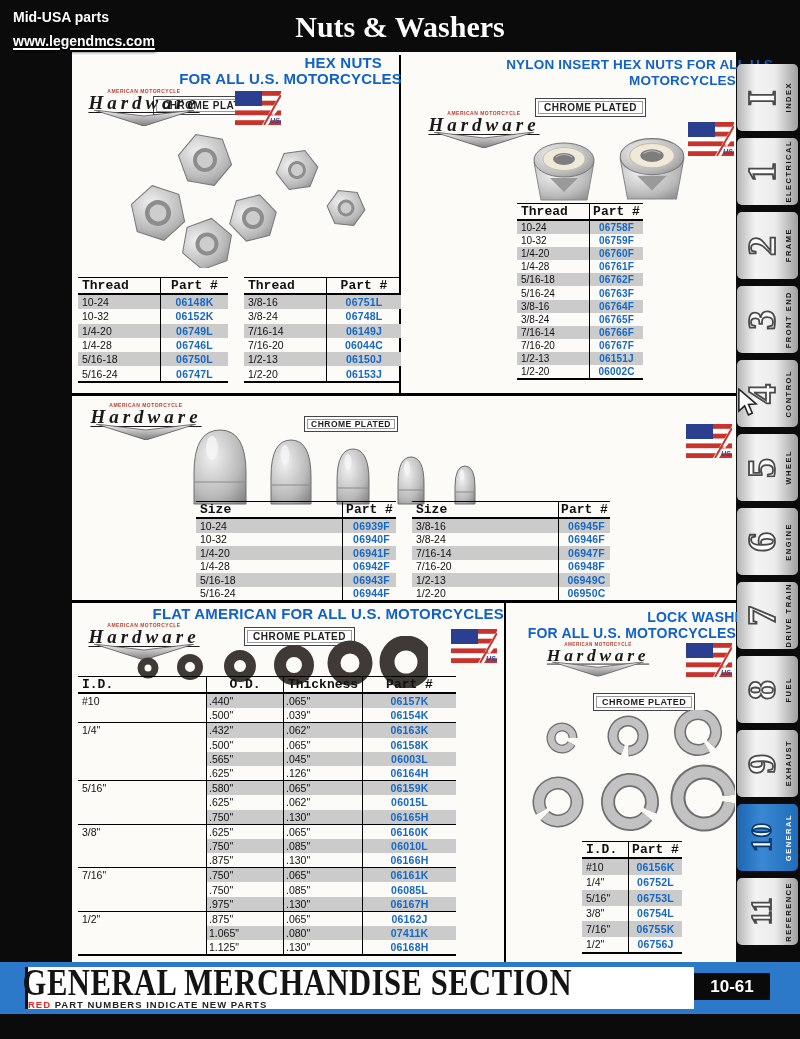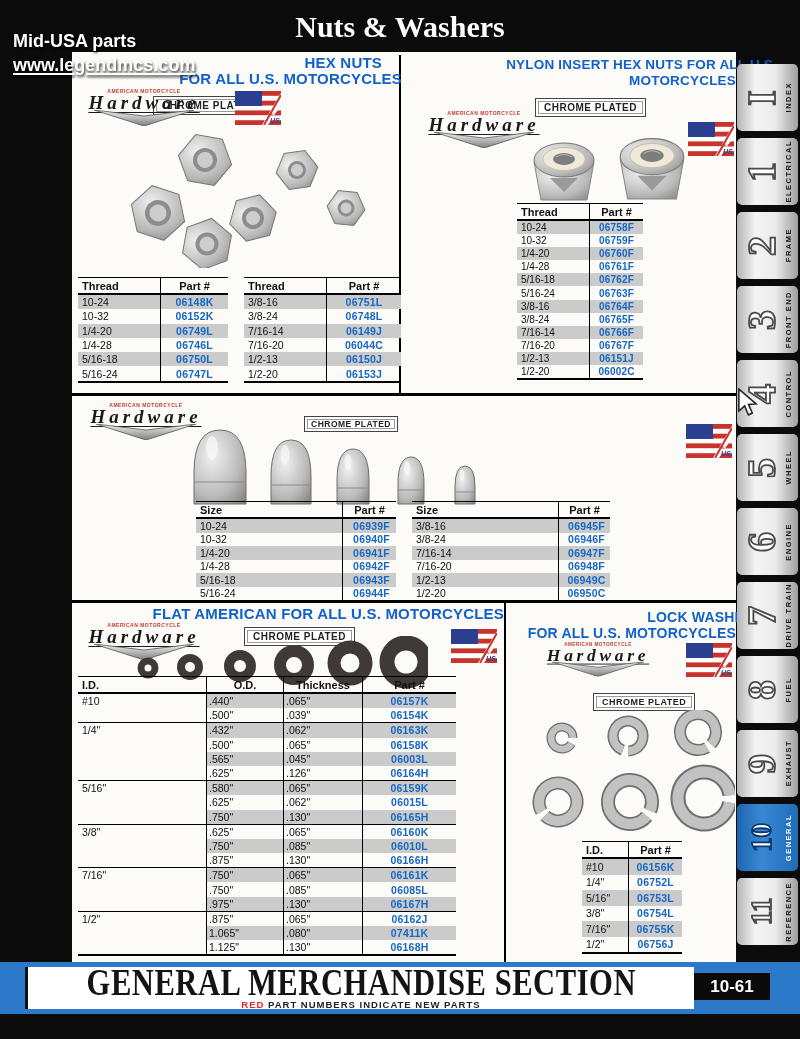--- a/index.html
+++ b/index.html
@@ -1,20 +1,20 @@
 <!DOCTYPE html>
 <html style="--accent: #1062c8; --part: #1668c4; --banner: #2b79c8; --red: #e8262a; --stripe: #cbcbcb;"><head>
 <meta charset="utf-8">
 <style>
   html,body{margin:0;padding:0;background:#222;}
   .page{position:relative;width:800px;height:1039px;background:#0b0b0b;overflow:hidden;
         font-family:"Liberation Sans",sans-serif;}
   
   .watermark{position:absolute;left:13px;top:6px;z-index:40;color:#fff;font-weight:bold;
-             font-size:18px;line-height:23.5px;text-shadow:1px 2px 3px rgba(0,0,0,.85);margin-top:24px;}
+             font-size:14px;line-height:23.5px;text-shadow:1px 2px 3px rgba(0,0,0,.85);}
   .wm-underline{text-decoration:underline;text-decoration-thickness:1.5px;text-underline-offset:2px;}
   a.wm-underline{color:#fff;display:block;}
   .page-title{position:absolute;left:0;top:10px;width:800px;text-align:center;z-index:30;color:#fff;
               font-family:"Liberation Serif",serif;font-weight:bold;font-size:30px;}
   
   .content{position:absolute;left:72px;top:52px;width:664px;height:910px;background:#fcfbf8;}
   .divider{position:absolute;background:#000;}
   #div-v1{left:327px;top:3px;width:2px;height:338px;}
   #div-h1{left:0;top:341px;width:664px;height:3px;}
   #div-h2{left:0;top:548px;width:664px;height:3px;}
@@ -58,22 +58,22 @@
   #fg-lk{left:614px;top:591px;}
   
   .photo{position:absolute;}
   #ph-hex{left:38px;top:76px;width:270px;height:140px;}
   #ph-ny{left:440px;top:58px;width:190px;height:96px;}
   #ph-ac{left:103px;top:370px;width:350px;height:88px;}
   #ph-fl{left:56px;top:584px;width:300px;height:52px;}
   #ph-lk{left:448px;top:658px;width:215px;height:128px;}
   
   .pt{position:absolute;border-collapse:collapse;border-bottom:2.5px solid #000;table-layout:fixed;}
-  .pt th{border-top:1.5px solid #000;border-bottom:2.5px solid #000;font-size:11px;
-         text-align:center;height:15px;padding:0 2px;color:#111;}
+  .pt th{border-top:1.5px solid #000;border-bottom:2.5px solid #000;font-size:13px;
+         text-align:center;height:15px;padding:0 2px;color:#111;font-family:Liberation Mono, monospace;}
   .pt th:first-child{text-align:left;padding-left:4px;}
   .pt td{font-size:10.5px;height:14.3px;padding:0 2px;color:#111;overflow:hidden;white-space:nowrap;}
   .pt td:first-child{padding-left:4px;}
   .pt th+th,.pt td+td{border-left:1.5px solid #000;}
   .pt tbody tr:nth-child(odd){background:var(--stripe,#cbcbcb);}
   .pt td.part{color:var(--part,#1668c4);font-weight:bold;text-align:center;letter-spacing:.2px;}
   #tb-hexL{left:6px;top:225px;width:150px;}
   #tb-hexR{left:172px;top:225px;width:157px;}
   #tb-ny{left:445px;top:151px;width:126px;}
   #tb-ny td{height:13.1px;font-size:10px;}
@@ -103,21 +103,21 @@
        transform:rotate(-90deg);}
   .tab-num.wide{font-size:29px;}
   .tab-label{writing-mode:vertical-rl;transform:rotate(180deg);font-size:7.5px;font-weight:bold;
        letter-spacing:1.5px;color:#151515;}
   .tab.active{background:linear-gradient(90deg,#1d66b1,#3a87d4 40%,#1f6cba);}
   .tab.active .tab-num{-webkit-text-stroke:1.8px #0c3a6e;}
   .tab.active .tab-label{color:#fff;}
   
   .banner{position:absolute;left:0;top:962px;width:800px;height:52px;background:var(--banner,#2b79c8);}
   .banner-inner{position:absolute;left:25px;top:5px;width:666px;height:42px;background:#fff;
-       border-left:3px solid #111;display:flex;flex-direction:column;align-items:center;justify-content:center;}
+       border-left:3px solid #111;display:flex;flex-direction:column;align-items:flex-start;justify-content:center;}
   .banner-title{font-family:"Liberation Serif",serif;font-weight:bold;font-size:30px;line-height:1;
        letter-spacing:.5px;color:#141414;transform:scale(1.02,1.25);}
   .banner-note{margin-top:2px;font-size:9.5px;font-weight:bold;letter-spacing:1px;color:#222;}
   .note-red{color:var(--red,#e8262a);}
   .page-num{position:absolute;right:30px;top:11px;width:76px;height:27px;background:#0a0a0a;color:#fff;
        font-weight:bold;font-size:17px;display:flex;align-items:center;justify-content:center;}
   .cursor{position:absolute;left:736px;top:388px;width:23px;height:29px;z-index:60;}
 </style>
 </head>
 <body>

